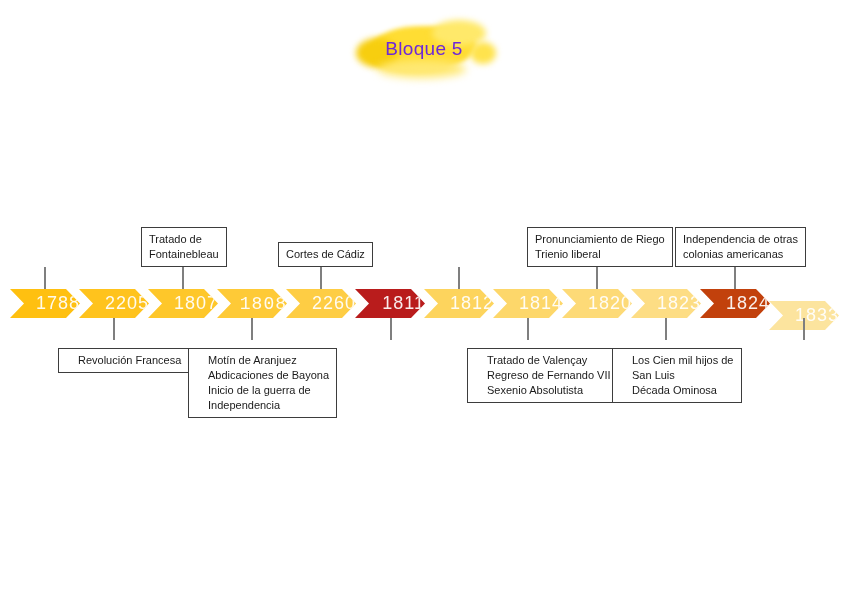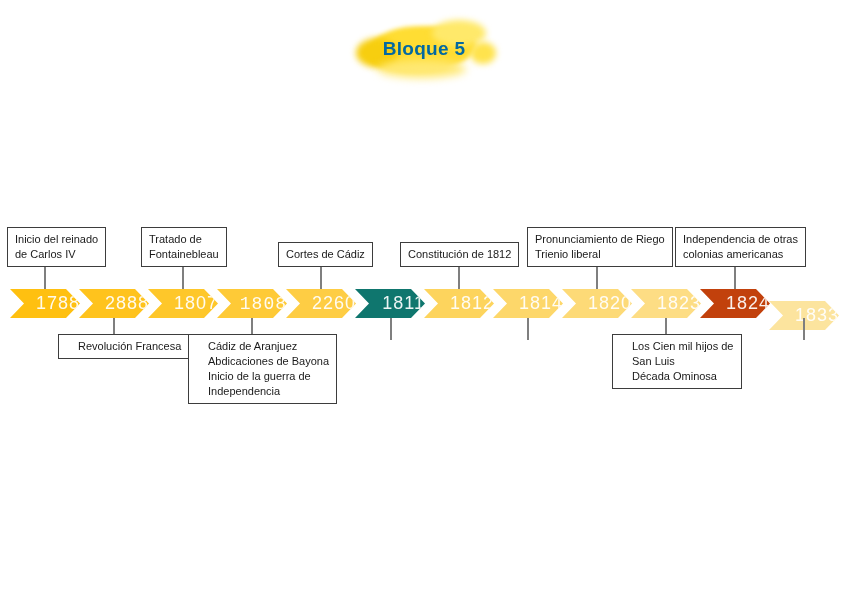--- a/index.html
+++ b/index.html
@@ -50,22 +50,22 @@
     left: 116px; top: 26px; width: 26px; height: 22px;
     background: #FFE34D;
     border-radius: 50%;
     filter: blur(3px);
   }
   .title-text {
     position: absolute;
     left: 0; top: 0; width: 100%; height: 100%;
     display: flex; align-items: center; justify-content: center;
     font-size: 19px;
-    font-weight: 700;
-    color: #0369a1;
+    font-weight: 400;
+    color: #6d28d9;
     letter-spacing: 0.3px;
   }
 
   
   .timeline {
     position: absolute;
     left: 0;
     top: 289px;
     width: 848px;
     height: 29px;
@@ -101,53 +101,53 @@
     position: absolute;
     background: #ffffff;
     border: 1px solid #3d3d3d;
     padding: 4px 7px;
     font-size: 11px;
     line-height: 15px;
     color: #1a1a1a;
     white-space: pre;
   }
   .event-box.top { bottom: 332px; }   
-  .event-box.bottom { top: 334px; padding-left: 19px; }
+  .event-box.bottom { top: 348px; padding-left: 19px; }
 </style>
 </head>
 <body>
 
 <div class="page">
 
   <div class="title-wrap">
     <div class="blob b1" style="background: rgb(255, 221, 51);"></div>
     <div class="blob b2"></div>
     <div class="blob b3"></div>
     <div class="blob b4"></div>
     <div class="blob b5"></div>
     <div class="title-text">Bloque 5</div>
   </div>
 
   <div class="timeline">
       <div class="chevron" style="left: 10px; background: rgb(255, 192, 16);">
         <span class="yr">1788</span>
       </div>
       <div class="chevron" style="left: 79px; background: rgb(255, 195, 29);">
-        <span class="yr">2888</span>
+        <span class="yr">2205</span>
       </div>
       <div class="chevron" style="left: 148px; background: rgb(254, 199, 42);">
         <span class="yr">1807</span>
       </div>
       <div class="chevron" style="left: 217px; background: rgb(254, 202, 55); font-family: Liberation Mono, monospace;">
         <span class="yr">1808</span>
       </div>
       <div class="chevron" style="left: 286px; background: rgb(254, 205, 68);">
         <span class="yr">2260</span>
       </div>
-      <div class="chevron" style="left: 355px; background: #0f766e;">
+      <div class="chevron" style="left: 355px; background: #b91c1c;">
         <span class="yr">1811</span>
       </div>
       <div class="chevron" style="left: 424px; background: rgb(253, 212, 93);">
         <span class="yr">1812</span>
       </div>
       <div class="chevron" style="left: 493px; background: rgb(253, 215, 106);">
         <span class="yr">1814</span>
       </div>
       <div class="chevron" style="left: 562px; background: rgb(253, 218, 119);">
         <span class="yr">1820</span>
@@ -170,33 +170,33 @@
   <div class="connector top" style="left:596px"></div>
   <div class="connector top" style="left:734px"></div>
 
   <div class="connector bottom" style="left:113px"></div>
   <div class="connector bottom" style="left:251px"></div>
   <div class="connector bottom" style="left:390px"></div>
   <div class="connector bottom" style="left:527px"></div>
   <div class="connector bottom" style="left:665px"></div>
   <div class="connector bottom" style="left:803px"></div>
 
-  <div class="event-box top" style="left:7px"><span>Inicio del reinado
-de Carlos IV</span></div>
   <div class="event-box top" style="left:141px"><span>Tratado de
 Fontainebleau</span></div>
   <div class="event-box top" style="left:278px"><span>Cortes de Cádiz</span></div>
-  <div class="event-box top" style="left:400px"><span>Constitución de 1812</span></div>
   <div class="event-box top" style="left:527px"><span>Pronunciamiento de Riego
 Trienio liberal</span></div>
   <div class="event-box top" style="left:675px"><span>Independencia de otras
 colonias americanas</span></div>
 
   <div class="event-box bottom" style="left:58px"><span>Revolución Francesa</span></div>
-  <div class="event-box bottom" style="left:188px"><span>Cádiz de Aranjuez
+  <div class="event-box bottom" style="left:188px"><span>Motín de Aranjuez
 Abdicaciones de Bayona
 Inicio de la guerra de
 Independencia</span></div>
+  <div class="event-box bottom" style="left:467px"><span>Tratado de Valençay
+Regreso de Fernando VII
+Sexenio Absolutista</span></div>
   <div class="event-box bottom" style="left:612px"><span>Los Cien mil hijos de
 San Luis
 Década Ominosa</span></div>
 
 </div>
 
 </body></html>

